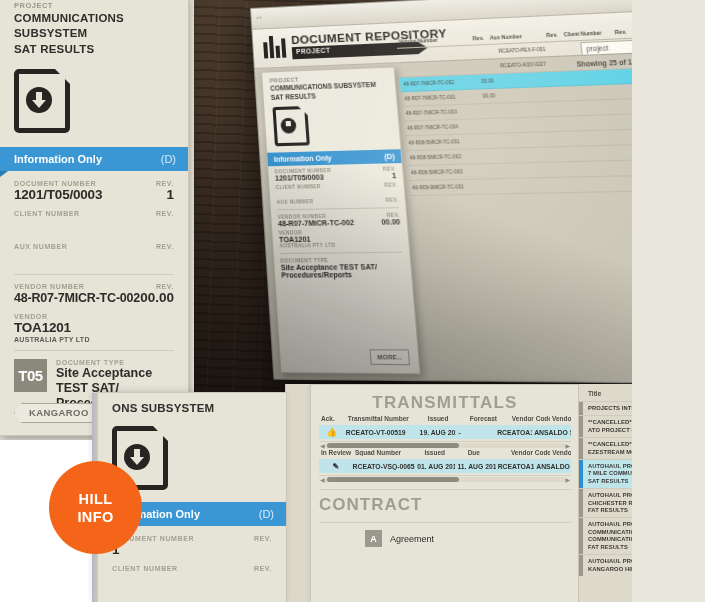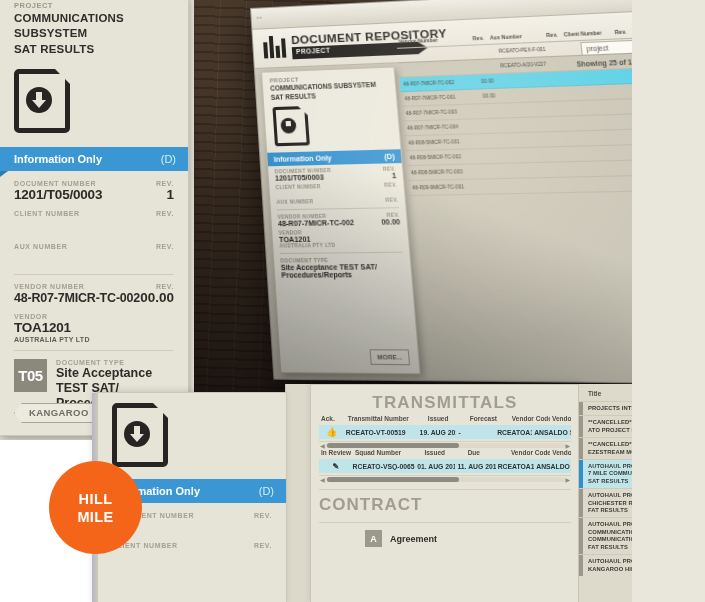--- a/index.html
+++ b/index.html
@@ -194,21 +194,21 @@
   .sb{height:7px;margin:2px 8px 0;border-top:1px solid #d3cfc0;position:relative;}
   .sb .track{position:absolute;left:6px;right:6px;top:1px;height:5px;background:#ded9c9;border-radius:3px;}
   .sb .thumb{position:absolute;left:8px;top:1px;width:132px;height:5px;background:#8e8b80;border-radius:3px;}
   .sb .ar{position:absolute;top:0px;font-size:6px;color:#8e8b80;}
   .sb .ar.l{left:1px}.sb .ar.r{right:1px}
   .contract-row{display:flex;justify-content:space-between;align-items:baseline;margin:6px 8px 0;border-top:1px solid #d3cfc0;padding-top:5px;}
   .contract-row .lab{font-size:17px;font-weight:bold;color:#a19e91;letter-spacing:1px;}
   .contract-row .val{font-size:17px;font-weight:bold;color:#2c2b27;letter-spacing:-.3px;}
   .agreement{display:flex;align-items:center;gap:8px;margin:7px 8px 0;border-top:1px solid #d3cfc0;padding:7px 0 0 46px;}
   .agreement .abadge{width:17px;height:17px;background:#9b988c;color:#fff;font-size:9px;font-weight:bold;display:flex;align-items:center;justify-content:center;}
-  .agreement .atext{font-size:9px;font-weight:bold;color:#2e2d29;}
+  .agreement .atext{font-size:9px;font-weight:normal;color:#2e2d29;}
   .thumbicon{font-size:9px;}
 
   
   #panel-right{
     position:absolute;left:578px;top:384px;width:127px;height:218px;background:#dedacb;
     border-left:1px solid #c7c3b4;z-index:15;overflow:hidden;
   }
   #panel-right .rhead{font-size:6.5px;font-weight:bold;color:#4f4d46;padding:6px 0 4px 9px;}
   .ritem{position:relative;padding:3px 4px 3px 9px;border-top:1px solid #cfcabb;}
   .ritem .bar{position:absolute;left:0;top:0;bottom:0;width:4px;background:#9b978a;}
@@ -517,20 +517,21 @@
       <div class="btn left">KANGAROO</div>
       <div class="btn right">MORE...</div>
     </div>
   </div>
 
   <div class="whiteblock2"></div>
   <div class="whiteblock"></div>
 
   <div id="card-bottom" class="card">
     <div class="edge"></div>
+    <div class="ctx-name" style="padding-top:8px">ONS SUBSYSTEM</div>
     <div class="bigdoc" style="margin-top:10px">
       <span class="dl">
           <span class="ar"></span>
         </span>
     </div>
     <div class="banner" style="margin-top:12px">
       <span>Information Only</span>
       <span class="d">(D)</span>
     </div>
     <div class="fields">
@@ -653,16 +654,16 @@
     </div>
     <div class="ritem">
       <span class="bar"></span>
       <div class="ln">AUTOHAUL PROJECT</div>
       <div class="ln">KANGAROO HILL RBS COMMUNICATIONS</div>
     </div>
   </div>
 
   <div class="moreinfo">
     <span>HILL</span>
-    <span>MILE</span>
+    <span>INFO</span>
   </div>
 
 </div>
 
 </body></html>

